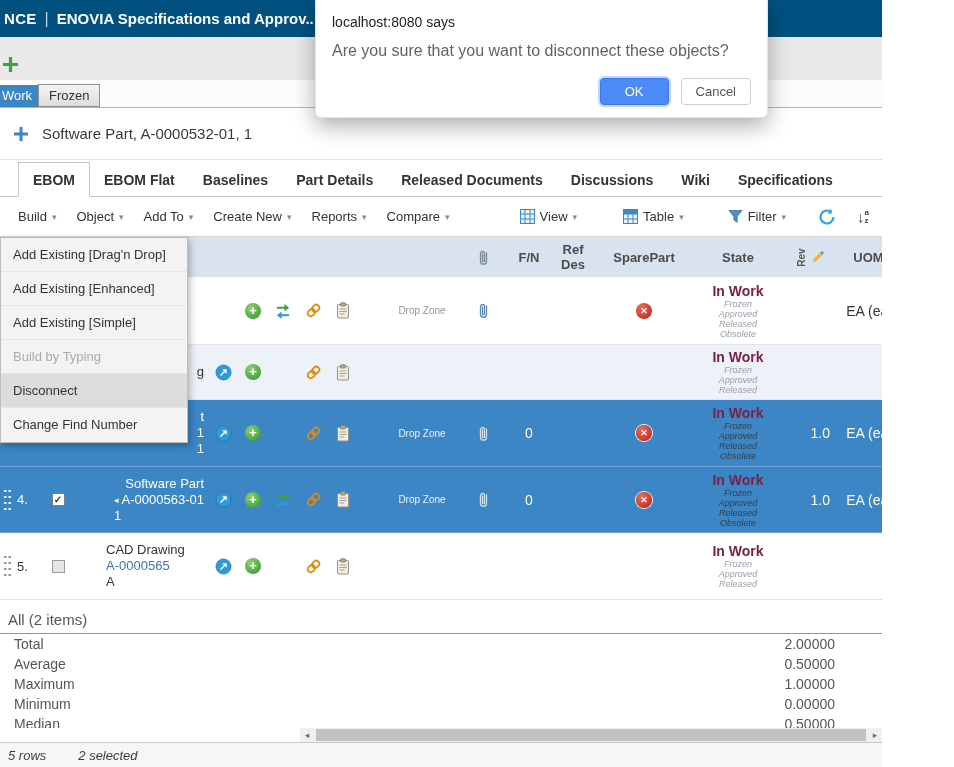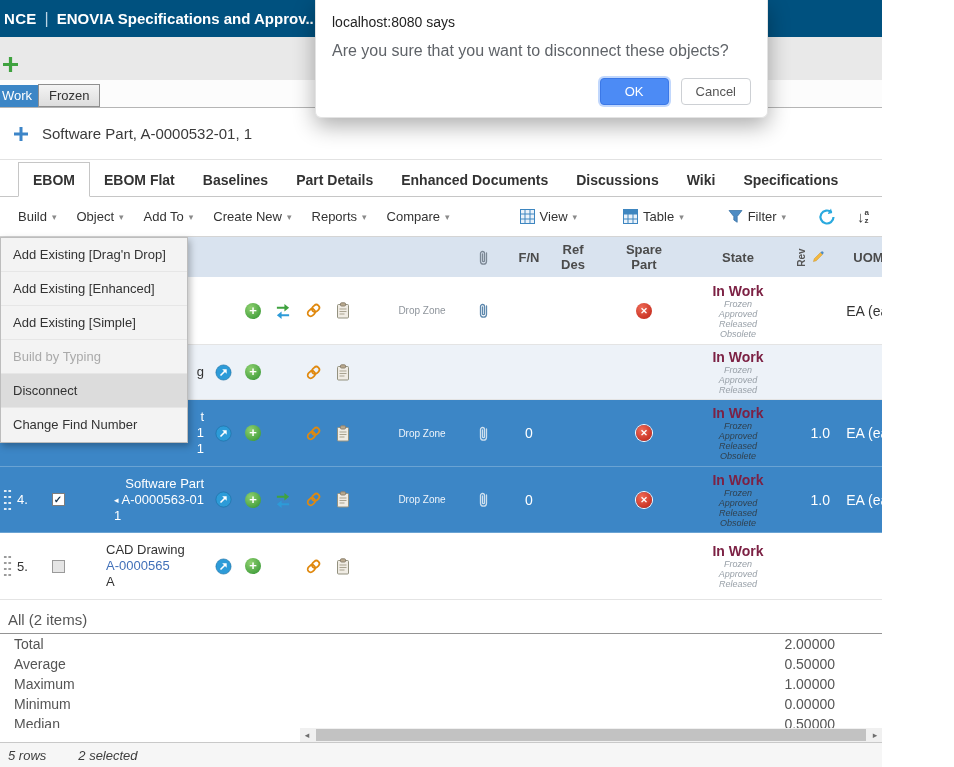--- a/index.html
+++ b/index.html
@@ -52,21 +52,21 @@
   .saz i { font-style:normal; }
 
   
   .thead { position:absolute; top:237px; left:0; right:0; height:40px; background:#d9e3ef;
            display:flex; align-items:center; font-weight:bold; color:#4b4b4b; font-size:13px; }
   .cell { flex-shrink:0; display:flex; align-items:center; justify-content:center; }
   .c-handle{width:14px;} .c-num{width:26px;justify-content:flex-start;padding-left:3px;}
   .c-cb{width:36px;} .c-name{width:132px;flex-direction:column;align-items:stretch;justify-content:center;}
   .c-ic{width:30px;} .c-dz{width:98px;padding-left:30px;} .c-clip{width:54px;}
   .c-fn{width:38px;} .c-ref{width:50px;flex-direction:column;line-height:15px;}
-  .c-spare{width:92px;flex-direction:column;line-height:15px;}
+  .c-spare{width:92px;flex-direction:row;line-height:15px;}
   .c-state{width:96px;flex-direction:column;justify-content:center;}
   .c-qty{width:50px;justify-content:flex-end;padding-right:6px;}
   .c-uom{width:82px;} .c-eff{flex:1 1 auto;flex-direction:column;line-height:15px;align-items:flex-start;padding-left:8px;overflow:hidden;}
   .thead .c-spare{padding-left:0;}
   .revrot { transform:rotate(-90deg); font-size:10px; color:#555; }
   .thead .c-qty{ justify-content:center; gap:2px; }
   .thead .c-uom{ gap:5px; }
 
   
   .rows { position:absolute; top:277px; left:0; right:0; }
@@ -175,21 +175,21 @@
         </svg>
     </span>
     <span class="ctxtitle">Software Part, A-0000532-01, 1</span>
   </div>
 
   <nav class="tabstrip">
     <span class="tab active">EBOM</span>
     <span class="tab">EBOM Flat</span>
     <span class="tab">Baselines</span>
     <span class="tab">Part Details</span>
-    <span class="tab">Enhanced Documents</span>
+    <span class="tab">Released Documents</span>
     <span class="tab">Discussions</span>
     <span class="tab">Wiki</span>
     <span class="tab">Specifications</span>
   </nav>
 
   <div class="toolbar">
     <span class="tmenu">
         <span>Build</span>
         <span class="caret">▾</span>
       </span>

